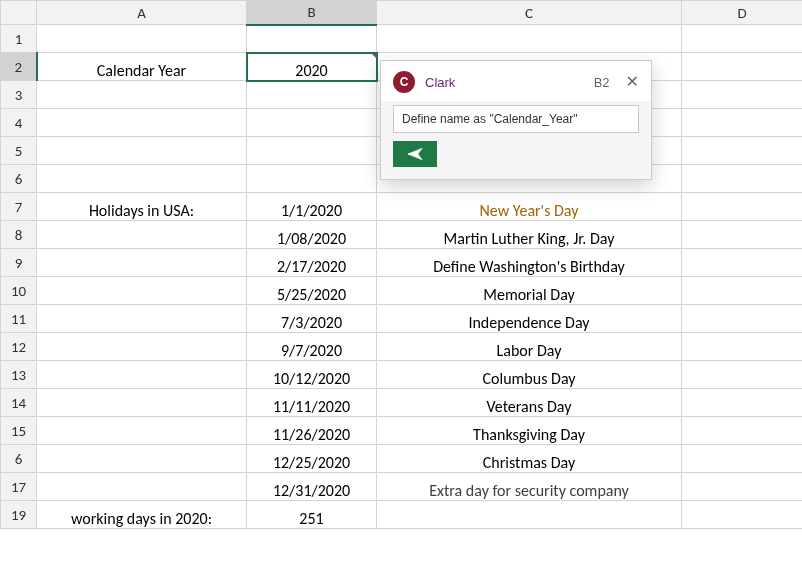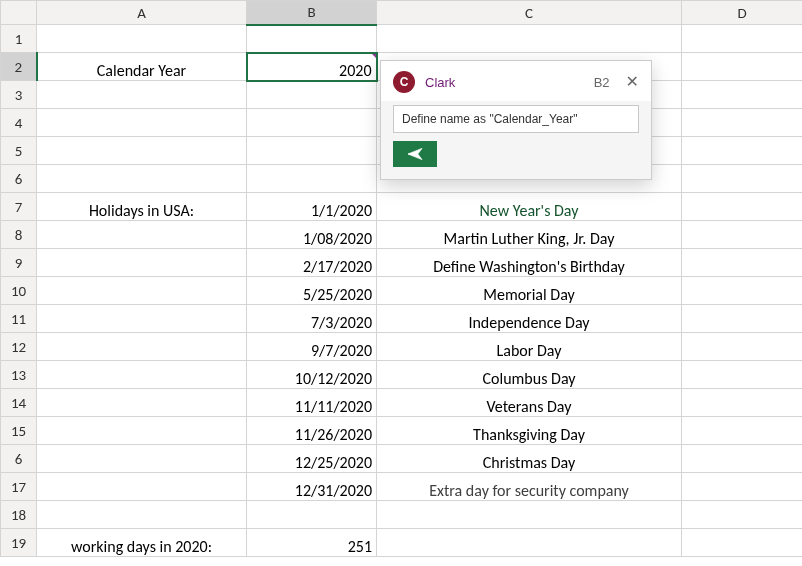--- a/index.html
+++ b/index.html
@@ -46,22 +46,22 @@
     color: #333;
     font-size: 15px;
     vertical-align: middle;
   }
   .grid tbody th.sel {
     background: #d2d2d2;
     border-right: 2px solid #217346;
   }
   .grid td { background: #fff; }
   .left { text-align: center; }
-  .right { text-align: right; }
-  .bold { font-weight: 700; color: #14532d; }
+  .right { text-align: center; }
+  .bold { font-weight: 700; color: #a16207; }
   .red { color: #404040; }
   .selcell {
     position: relative;
     border: 2px solid #217346 !important;
   }
   .selcell::after {
     content: "";
     position: absolute;
     top: -2px; right: -2px;
     width: 0; height: 0;
@@ -253,27 +253,20 @@
         <td></td>
         <td class="right">12/25/2020</td>
         <td class="left">Christmas Day</td>
         <td></td>
       </tr>
       <tr>
         <th>17</th>
         <td></td>
         <td class="right">12/31/2020</td>
         <td class="left red">Extra day for security company</td>
-        <td></td>
-      </tr>
-      <tr>
-        <th>18</th>
-        <td></td>
-        <td></td>
-        <td></td>
         <td></td>
       </tr>
       <tr>
         <th>19</th>
         <td class="left">working days in 2020:</td>
         <td class="right">251</td>
         <td></td>
         <td></td>
       </tr>
     </tbody>

